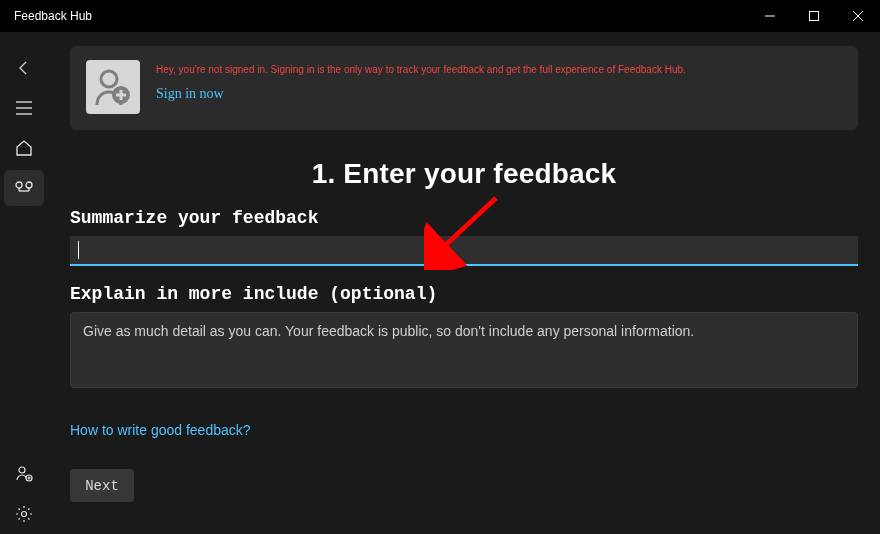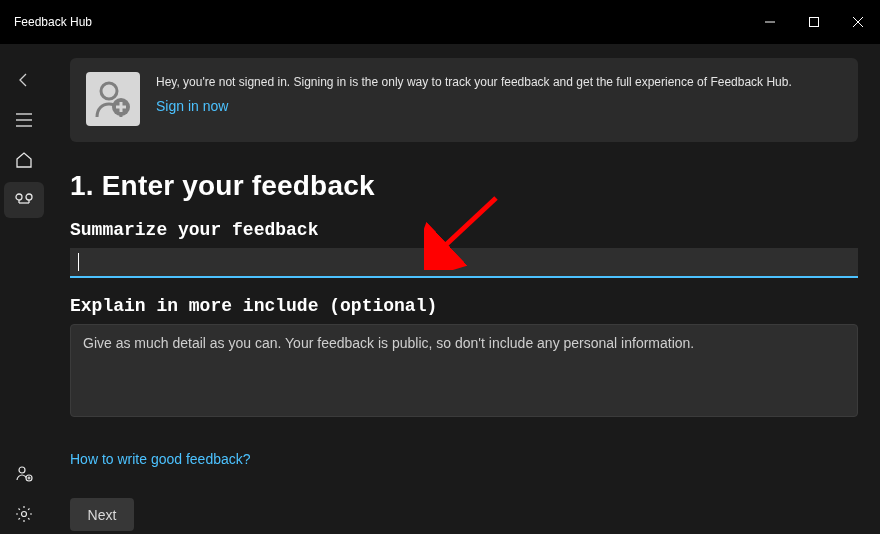--- a/index.html
+++ b/index.html
@@ -1,54 +1,54 @@
 <!DOCTYPE html>
 <html><head>
 <meta charset="utf-8">
 <style>
   * { box-sizing: border-box; margin: 0; padding: 0; }
   html, body { width: 880px; height: 534px; overflow: hidden; font-family: "Segoe UI", Arial, sans-serif; background: #000; }
   .window { width: 880px; height: 534px; background: #1a1a1a; color: #fff; display: flex; flex-direction: column; position: relative; }
 
   
-  .titlebar { height: 44px; background: #000; display: flex; align-items: center; padding-left: 14px; font-size: 12px; color: #fff; }
+  .titlebar { height: 32px; background: #000; display: flex; align-items: center; padding-left: 14px; font-size: 12px; color: #fff; }
   .titlebar-spacer { flex: 1; }
   .titlebar-btn { width: 44px; height: 32px; display: flex; align-items: center; justify-content: center; color: #fff; }
   .titlebar-btn svg { stroke: #fff; }
 
   .body { flex: 1; display: flex; min-height: 0; }
 
   
   .sidebar { width: 48px; background: #1a1a1a; display: flex; flex-direction: column; padding-top: 16px; }
   .sidebar-btn { width: 40px; height: 36px; margin: 2px 4px; display: flex; align-items: center; justify-content: center; border-radius: 6px; color: #e6e6e6; }
   .sidebar-btn.active { background: #2d2d2d; }
   .sidebar-spacer { flex: 1; }
 
   
   .main { flex: 1; padding: 0 22px 22px 22px; overflow: hidden; }
 
   .banner { background: #2b2b2b; border-radius: 6px; margin-top: 14px; padding: 14px 20px 16px 16px; display: flex; }
   .banner-icon { width: 54px; height: 54px; background: #d7d7d7; border-radius: 4px; display: flex; align-items: center; justify-content: center; flex-shrink: 0; margin-right: 16px; }
-  .banner-text { color: #e5e5e5; font-size: 12px; line-height: 20px; }
-  .signin-link { color: #4cc2ff; font-size: 14px; display: inline-block; margin-top: 6px; cursor: pointer; }
+  .banner-text { color: #ef4444; font-size: 10px; line-height: 20px; }
+  .signin-link { color: #4cc2ff; font-size: 14px; display: inline-block; margin-top: 6px; cursor: pointer; font-family: Liberation Serif, serif; }
 
-  .section-title { font-size: 28px; font-weight: 600; margin-top: 28px; margin-bottom: 18px; letter-spacing: .2px; }
+  .section-title { font-size: 28px; font-weight: 600; margin-top: 28px; margin-bottom: 18px; letter-spacing: .2px; text-align: center; }
 
   .label { font-size: 18px; font-weight: 600; margin-bottom: 8px; font-family: Liberation Mono, monospace; }
 
   .summary-input { width: 100%; height: 30px; background: #2f2f2f; border: none; border-bottom: 2px solid #4cc2ff; padding: 4px 8px; color: #fff; font-size: 14px; outline: none; position: relative; }
   .summary-wrap { position: relative; width: 100%; margin-bottom: 18px; }
   .caret { position: absolute; left: 8px; top: 5px; width: 1px; height: 18px; background: #fff; }
 
-  .detail-textarea { width: 100%; height: 93px; background: #2e2e2e; border: 1px solid #3b3b3b; border-radius: 4px; padding: 10px 12px; color: #0ea5e9; font-size: 14px; font-family: inherit; resize: none; outline: none; }
+  .detail-textarea { width: 100%; height: 76px; background: #2e2e2e; border: 1px solid #3b3b3b; border-radius: 4px; padding: 10px 12px; color: #0ea5e9; font-size: 14px; font-family: inherit; resize: none; outline: none; }
   .detail-textarea::placeholder { color: #cfcfcf; }
 
   .help-link { color: #4cc2ff; font-size: 14px; margin-top: 30px; display: inline-block; cursor: pointer; }
 
-  .next-btn { margin-top: 30px; width: 64px; height: 33px; background: #373737; color: #d9d9d9; border: none; border-radius: 4px; font-size: 14px; display: flex; align-items: center; justify-content: center; }
+  .next-btn { margin-top: 30px; width: 64px; height: 33px; background: #373737; color: #d9d9d9; border: none; border-radius: 4px; font-size: 14px; display: flex; align-items: center; justify-content: center; font-family: Liberation Mono, monospace; }
 
   
   .arrow-overlay { position: absolute; left: 424px; top: 192px; pointer-events: none; }
 </style>
 </head>
 <body>
 
 <div class="window">
   <div class="titlebar">
     <span>Feedback Hub</span>

